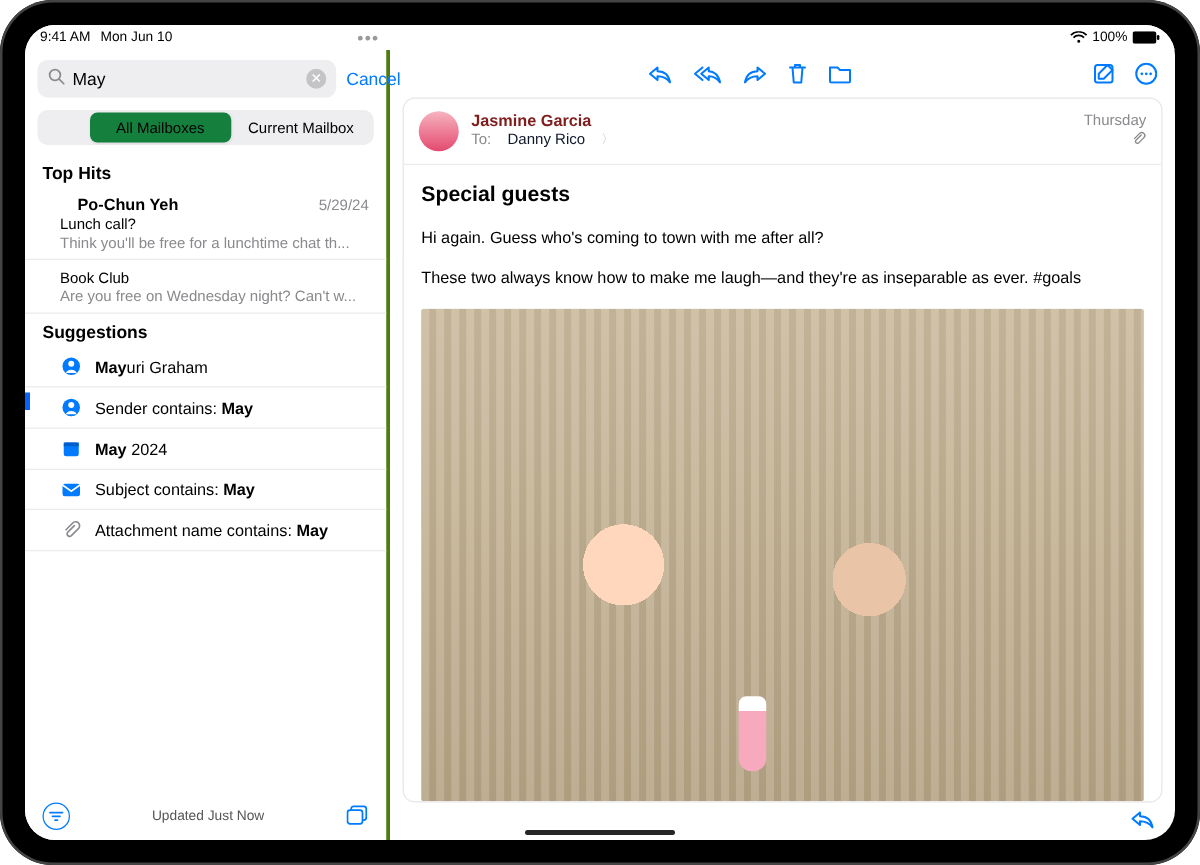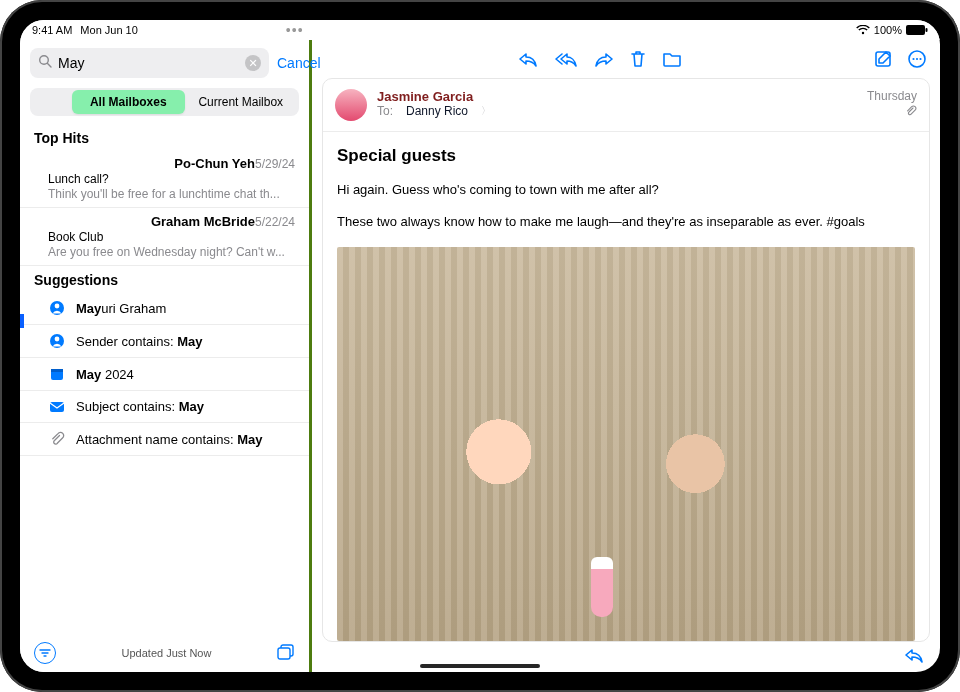--- a/index.html
+++ b/index.html
@@ -86,33 +86,33 @@
     border-radius: 8px;
     padding: 2px;
     height: 28px;
   }
   .seg .seg-btn {
     flex:1; text-align:center; font-size:12px;
     display:flex; align-items:center; justify-content:center;
     border-radius:6px; color:#000;
   }
   .seg .seg-btn.active {
-    background:#86efac; box-shadow:0 1px 2px rgba(0,0,0,.08);
-    font-weight:700;
+    background:#15803d; box-shadow:0 1px 2px rgba(0,0,0,.08);
+    font-weight:400;
     margin-left:40px;
   }
   .section-header {
     padding: 6px 14px 4px 14px;
     font-size: 14px; font-weight:700; color:#000;
   }
   .hit {
     padding: 6px 14px 6px 28px;
     border-bottom: 1px solid #ececec;
   }
-  .hit-top { display:flex; justify-content:flex-end; align-items:baseline;padding-left:14px; }
+  .hit-top { display:flex; justify-content:space-between; align-items:baseline;padding-left:14px; }
   .hit-name { font-size:13px; font-weight:700; color:#000; }
   .hit-date { font-size:12px; color:#8a8a8e; }
   .hit-sub { font-size:12px; color:#000; margin-top:1px; }
   .hit-prev { font-size:12px; color:#8a8a8e; white-space:nowrap; overflow:hidden; text-overflow:ellipsis; margin-top:1px;}
   .sugg {
     display:flex; align-items:center; gap:10px;
     padding: 8px 14px 8px 28px;
     border-bottom:1px solid #ececec;
     font-size:13px; color:#000;
   }
@@ -253,24 +253,20 @@
 
         <div class="hit">
           <div class="hit-top">
             <span class="hit-name">Po-Chun Yeh</span>
             <span class="hit-date">5/29/24</span>
           </div>
           <div class="hit-sub">Lunch call?</div>
           <div class="hit-prev">Think you'll be free for a lunchtime chat th...</div>
         </div>
         <div class="hit">
-          <div class="hit-top">
-            <span class="hit-name">Graham McBride</span>
-            <span class="hit-date">5/22/24</span>
-          </div>
           <div class="hit-sub">Book Club</div>
           <div class="hit-prev">Are you free on Wednesday night? Can't w...</div>
         </div>
 
         <div class="section-header">Suggestions</div>
 
         <div class="sugg">
           <span class="sugg-icon">
             <svg width="16" height="16" viewBox="0 0 16 16">
                 <circle cx="8" cy="8" r="7" fill="#007aff"></circle>

